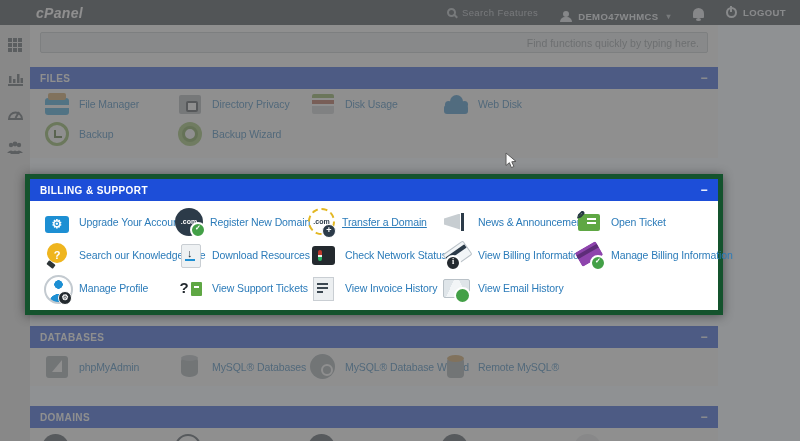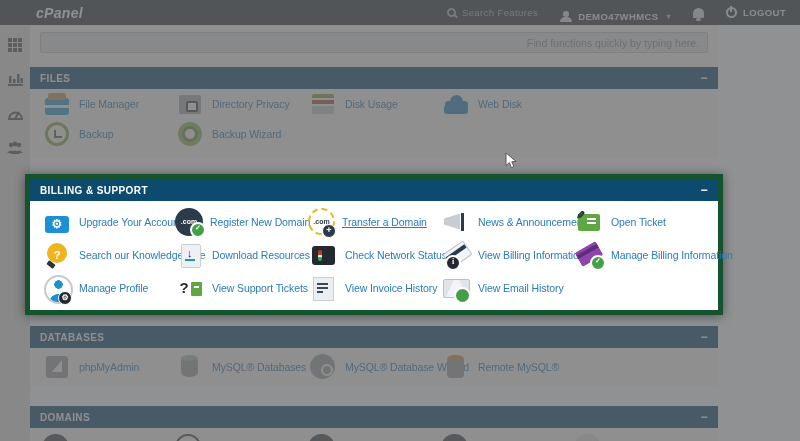--- a/index.html
+++ b/index.html
@@ -33,21 +33,21 @@
   .sb-item{width:16px;height:16px;display:flex;align-items:center;justify-content:center;cursor:pointer;}
 
   
   .main{position:absolute;left:30px;top:25px;width:688px;}
   .panel{background:#fff;}
   .searchrow{padding:7px 10px 5px 10px;}
   .searchrow input{width:668px;height:21px;border:1px solid #c2c7cb;border-radius:2px;background:#e9ebed;
     padding:0 8px;font-size:10.5px;color:#555;font-family:"Liberation Sans",sans-serif;outline:none;text-align:right;}
   .searchrow input::placeholder{color:#899198;}
 
-  .sect-header{height:22px;background:#0c4a6e;color:#fff;display:flex;align-items:center;
+  .sect-header{height:22px;background:#1d4ed8;color:#fff;display:flex;align-items:center;
     padding:0 10px;font-size:10px;font-weight:bold;letter-spacing:.4px;cursor:pointer;}
   .collapse{margin-left:auto;font-size:12px;font-weight:bold;line-height:22px;cursor:pointer;}
   .files .sect-header{margin-top:9px;}
   .grid-row{display:flex;padding-left:12px;}
   .files .grid-row{height:30px;}
   .billing .grid-row{height:33px;}
   .databases .grid-row{height:38px;}
   .domains .grid-row{height:38px;}
   .gitem{width:133px;flex:0 0 133px;display:flex;align-items:center;cursor:pointer;text-decoration:none;}
   .glabel{font-size:10.5px;color:#2b7bb9;white-space:nowrap;letter-spacing:-.1px;}

